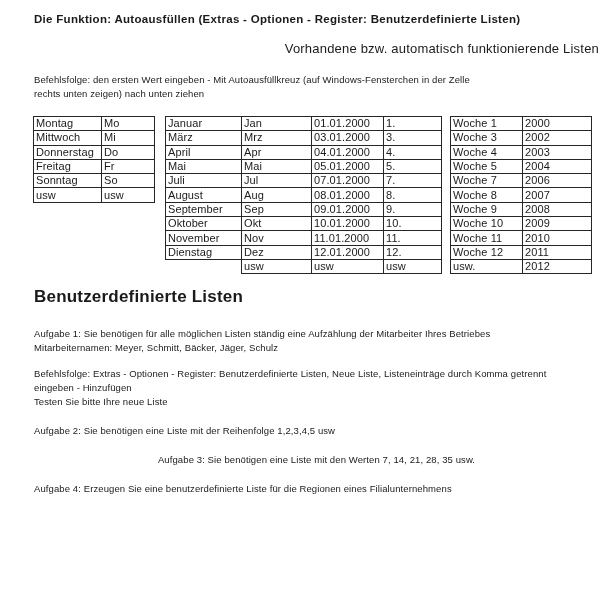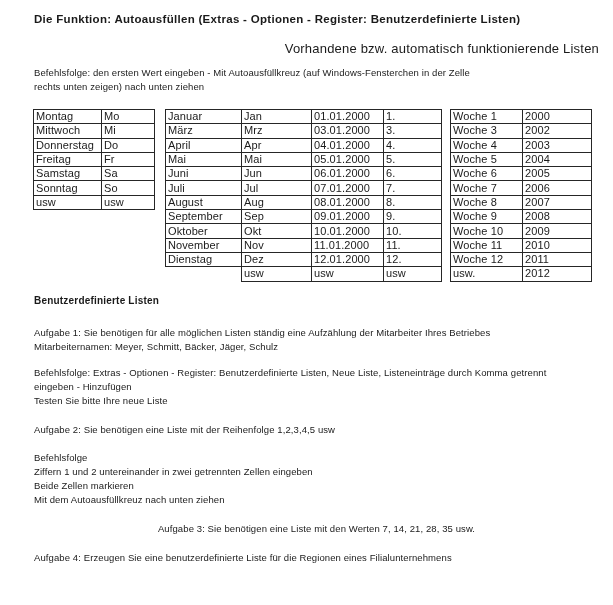--- a/index.html
+++ b/index.html
@@ -23,21 +23,21 @@
     letter-spacing: 0.2px;
     text-align: right;
   }
   .body {
     font-size: 9.5px;
     line-height: 14px;
     letter-spacing: 0.1px;
     margin: 0;
   }
   .pre { white-space: pre-line; }
-  .intro { margin-top: 10px; }
+  .intro { margin-top: 17px; }
 
   table.lists {
     border-collapse: collapse;
     table-layout: fixed;
     width: 558px;
     margin: 15px 0 0 -1px;
   }
   table.lists td {
     height: 13.3px;
     line-height: 13px;
@@ -46,21 +46,21 @@
     letter-spacing: 0.1px;
     border: 1px solid #262626;
     overflow: hidden;
     white-space: nowrap;
   }
   table.lists td.empty { border: none; }
   table.lists td.gap   { border: none; padding: 0; }
   table.lists td.right { text-align: left; }
 
   .h2 {
-    font-size: 10px;
+    font-size: 17px;
     font-weight: bold;
     margin-top: 13px;
     letter-spacing: 0.2px;
   }
   .task1  { margin-top: 20px; }
   .steps1 { margin-top: 12px; }
   .task2  { margin-top: 15px; }
   .steps2 { margin-top: 14px; }
   .task3  { margin-top: 15px; text-align: center; }
   .task4  { margin-top: 15px; }
@@ -133,32 +133,20 @@
           <td class="gap"></td>
           <td>Mai</td>
           <td>Mai</td>
           <td class="right">05.01.2000</td>
           <td>5.</td>
           <td class="gap"></td>
           <td>Woche 5</td>
           <td class="right">2004</td>
         </tr>
         <tr>
-          <td>Samstag</td>
-          <td>Sa</td>
-          <td class="gap"></td>
-          <td>Juni</td>
-          <td>Jun</td>
-          <td class="right">06.01.2000</td>
-          <td>6.</td>
-          <td class="gap"></td>
-          <td>Woche 6</td>
-          <td class="right">2005</td>
-        </tr>
-        <tr>
           <td>Sonntag</td>
           <td>So</td>
           <td class="gap"></td>
           <td>Juli</td>
           <td>Jul</td>
           <td class="right">07.01.2000</td>
           <td>7.</td>
           <td class="gap"></td>
           <td>Woche 7</td>
           <td class="right">2006</td>
@@ -239,20 +227,16 @@
   </table>
 
   <div class="h2">Benutzerdefinierte Listen</div>
 
   <p class="body pre task1">Aufgabe 1: Sie benötigen für alle möglichen Listen ständig eine Aufzählung der Mitarbeiter Ihres Betriebes
 Mitarbeiternamen: Meyer, Schmitt, Bäcker, Jäger, Schulz</p>
   <p class="body pre steps1">Befehlsfolge: Extras - Optionen - Register: Benutzerdefinierte Listen, Neue Liste, Listeneinträge durch Komma getrennt
 eingeben - Hinzufügen
 Testen Sie bitte Ihre neue Liste</p>
   <p class="body pre task2">Aufgabe 2: Sie benötigen eine Liste mit der Reihenfolge 1,2,3,4,5 usw</p>
-  <p class="body pre steps2">Befehlsfolge
-Ziffern 1 und 2 untereinander in zwei getrennten Zellen eingeben
-Beide Zellen markieren
-Mit dem Autoausfüllkreuz nach unten ziehen</p>
   <p class="body pre task3">Aufgabe 3: Sie benötigen eine Liste mit den Werten 7, 14, 21, 28, 35 usw.</p>
   <p class="body pre task4">Aufgabe 4: Erzeugen Sie eine benutzerdefinierte Liste für die Regionen eines Filialunternehmens</p>
 
 </div>
 
 </body></html>

